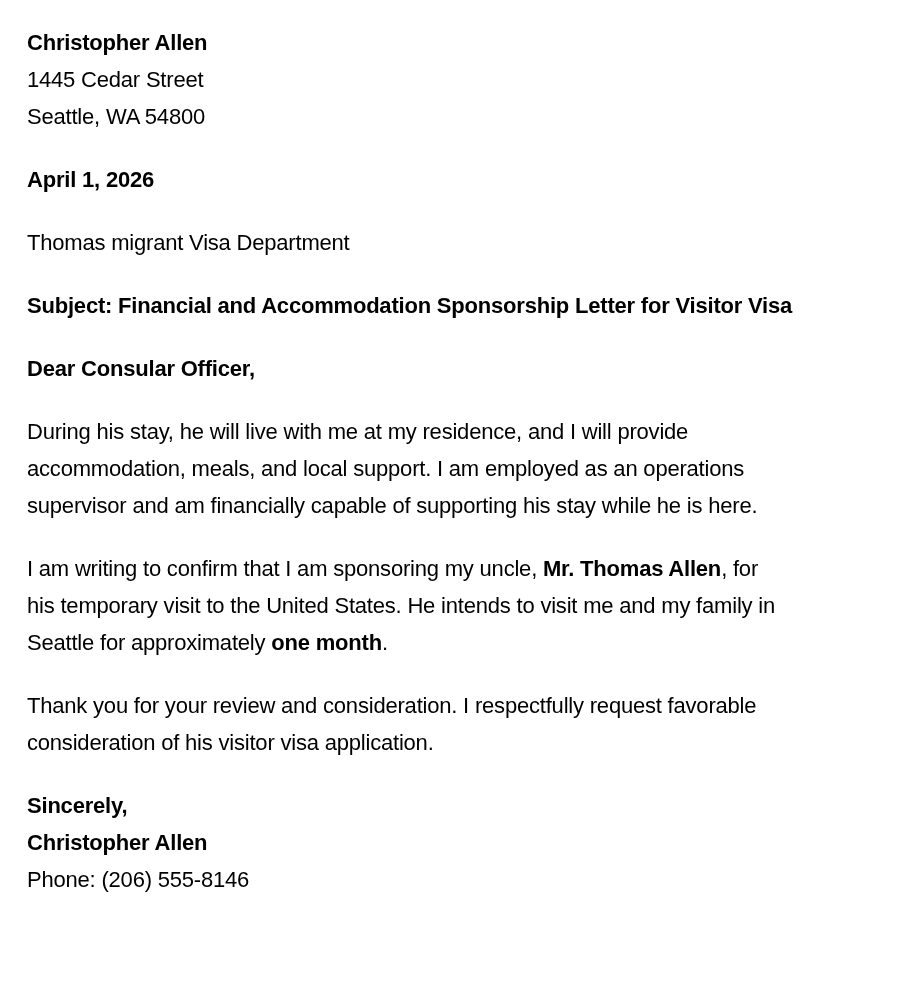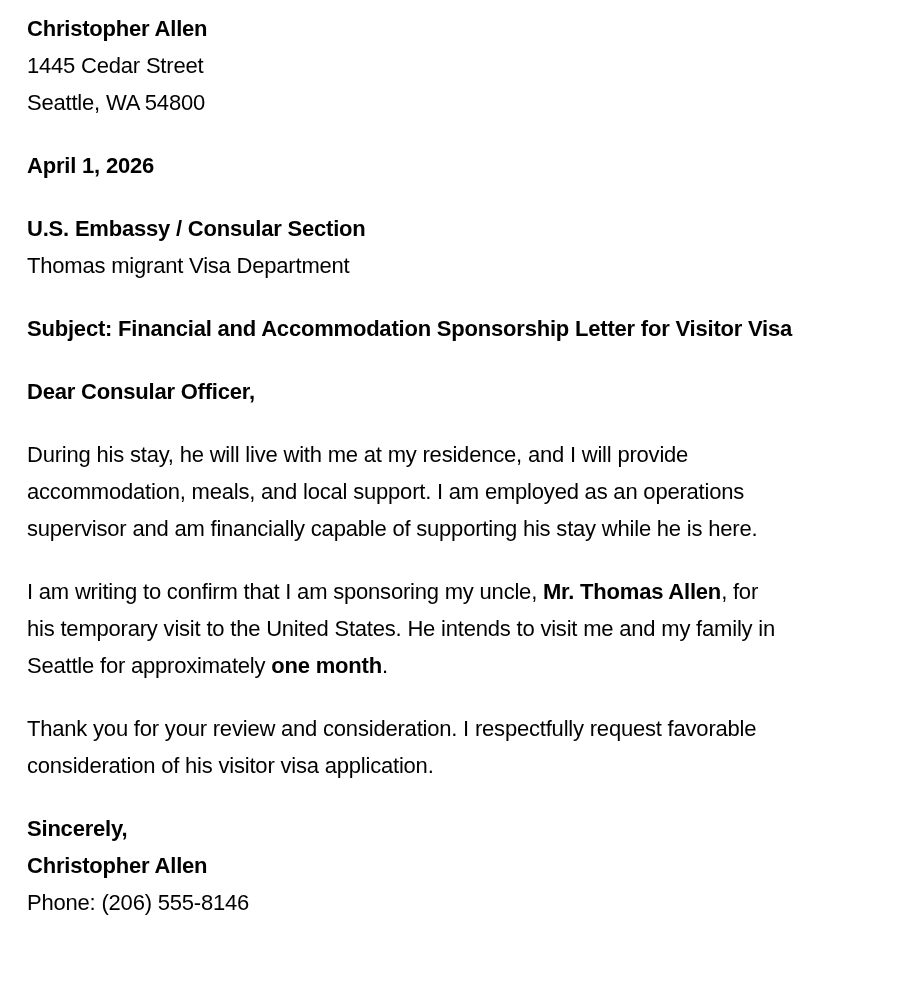--- a/index.html
+++ b/index.html
@@ -11,21 +11,21 @@
     width: 900px;
     height: 983px;
     overflow: hidden;
     font-family: "Liberation Sans", sans-serif;
     color: #000000;
   }
   .page {
     box-sizing: border-box;
     width: 900px;
     height: 983px;
-    padding: 10px 20px 0 27px;
+    padding: 24px 20px 0 27px;
     background: #ffffff;
   }
   .line, .par {
     margin: 0;
     font-size: 22px;
     line-height: 37px;
     letter-spacing: -0.2px;
     white-space: pre-line;
   }
   .b { font-weight: 700; }
@@ -39,21 +39,20 @@
 
   <div>
     <p class="line b">Christopher Allen</p>
     <p class="line">1445 Cedar Street</p>
     <p class="line">Seattle, WA 54800</p>
   </div>
 
   <p class="line b blk">April 1, 2026</p>
 
   <div class="blk">
-    <p class="line b">U.S. Embassy / Consular Section</p>
     <p class="line">Thomas migrant Visa Department</p>
   </div>
 
   <p class="line b blk">Subject: Financial and Accommodation Sponsorship Letter for Visitor Visa</p>
 
   <p class="line b blk">Dear Consular Officer,</p>
 
   <p class="par blk"><span>During his stay, he will live with me at my residence, and I will provide
 accommodation, meals, and local support. I am employed as an operations
 supervisor and am financially capable of supporting his stay while he is here.</span></p>

